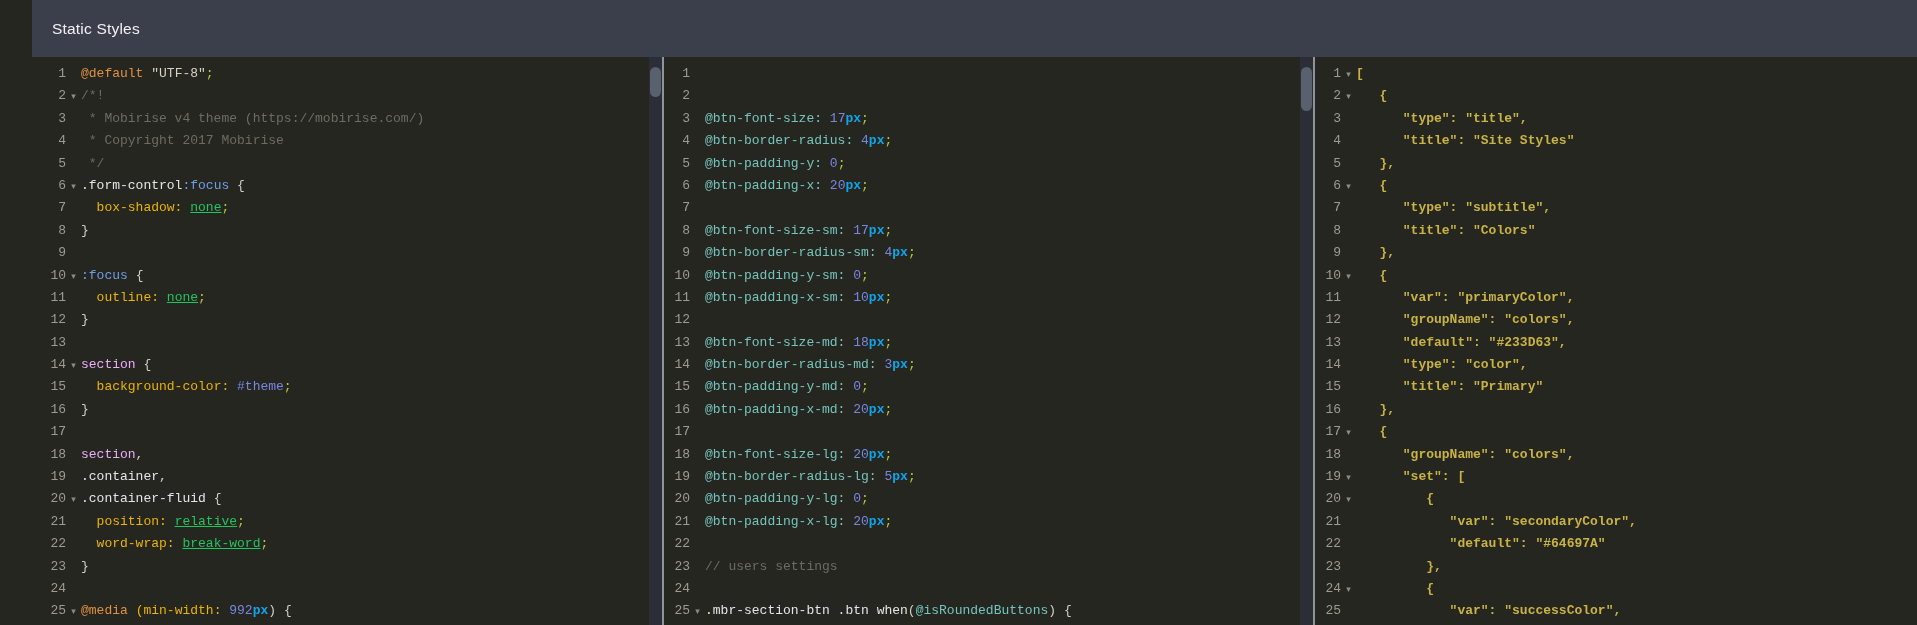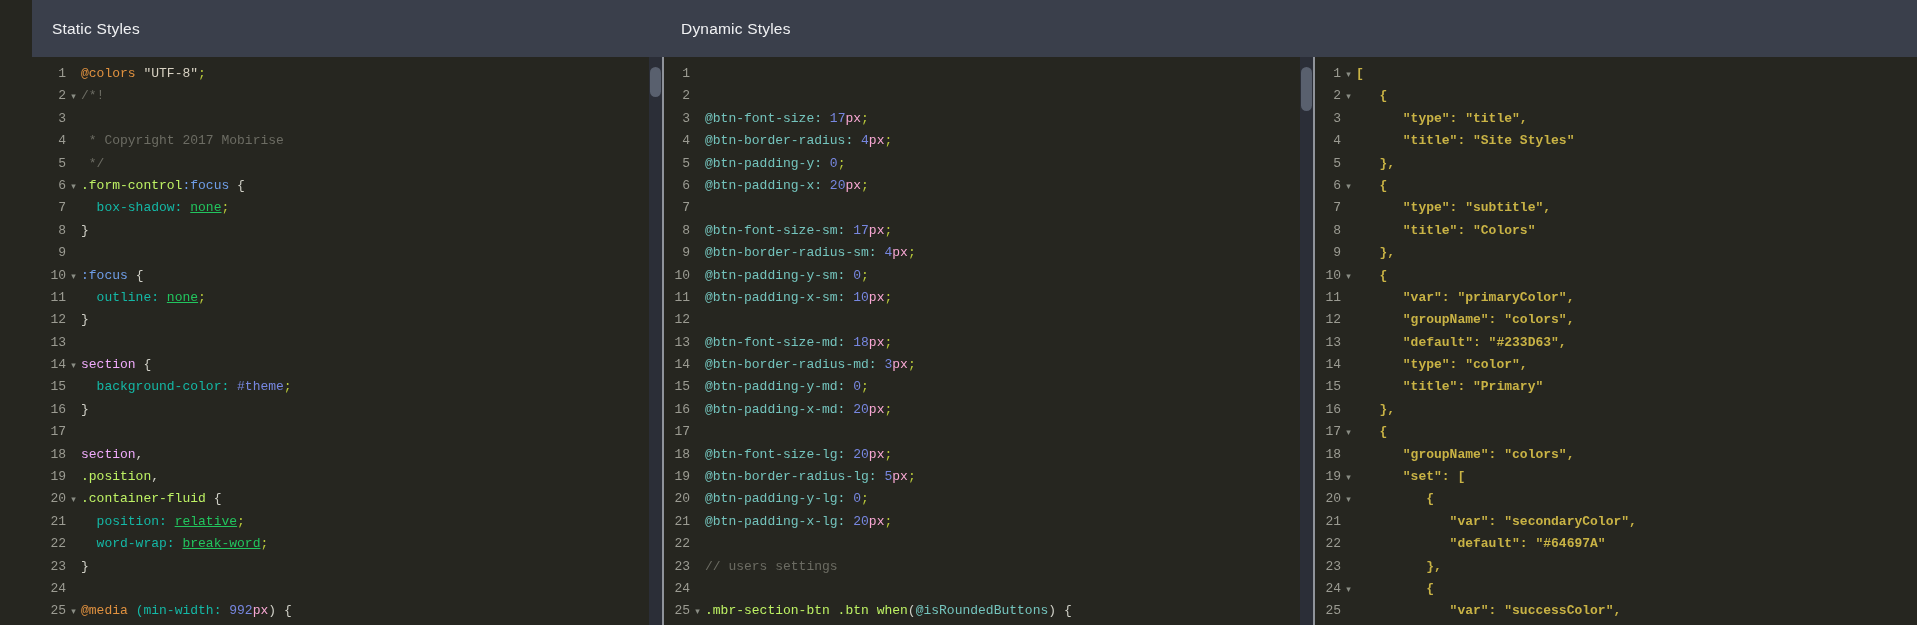--- a/index.html
+++ b/index.html
@@ -29,73 +29,70 @@
 
   .cm-line{display:flex;align-items:baseline;height:22.4px;white-space:pre;}
   .ln{width:26px;flex:0 0 26px;text-align:right;color:#9b9b92;}
   .fold{width:15px;flex:0 0 15px;text-align:center;font-size:9px;color:#8a8d84;font-family:"DejaVu Sans",sans-serif;}
   .src{white-space:pre;}
 
   
   .t-at{color:#e0913f;}
   .t-str{color:#d8d2c3;}
   .t-cmt{color:#6c6c63;}
-  .t-sel{color:#bef264;}
+  .t-sel{color:#e5e5e5;}
   .t-pseudo{color:#6f9ee8;}
   .t-var{color:#74c4bd;}
-  .t-prop{color:#14b8a6;}
+  .t-prop{color:#eab308;}
   .t-semi{color:#b8c83a;}
   .t-val{color:#22c55e;text-decoration:underline;}
   .t-num{color:#7787e0;}
-  .t-unit{color:#f9a8d4;}
+  .t-unit{color:#0ea5e9;font-weight:bold;}
   .t-punc{color:#cfcfc6;}
   .t-tag{color:#f0abfc;}
   .t-json{color:#c9b345;font-weight:bold;}
   .t-pln{color:#d0d0c6;}
 
   
   .sbtrack{position:absolute;top:0;right:0;bottom:0;width:13px;background:#2b2e37;}
   .sbthumb{position:absolute;left:1px;width:11px;border-radius:6px;background:#59606e;}
 </style>
 </head>
 <body>
 
 <div class="app">
 
   <div class="header">
     <div class="hcol c1">
       <span class="htitle">Static Styles</span>
     </div>
-    <div class="hcol c2">
-      <span class="htitle">Dynamic Styles</span>
-    </div>
   </div>
 
   <div class="editors">
     <section class="editor e1">
       <div class="code">
-          <div class="cm-line"><span class="ln">1</span><span class="fold"></span><span class="src"><span class="t-at">@colors</span><span class="t-pln"> </span><span class="t-str">"UTF-8"</span><span class="t-semi">;</span></span></div>
+          <div class="cm-line"><span class="ln">1</span><span class="fold"></span><span class="src"><span class="t-at">@default</span><span class="t-pln"> </span><span class="t-str">"UTF-8"</span><span class="t-semi">;</span></span></div>
           <div class="cm-line"><span class="ln">2</span><span class="fold">▾</span><span class="src"><span class="t-cmt">/*!</span></span></div>
-          <div class="cm-line"><span class="ln">3</span><span class="fold"></span></div>
+          <div class="cm-line"><span class="ln">3</span><span class="fold"></span><span class="src"><span class="t-cmt"> * Mobirise v4 theme (https://mobirise.com/)</span></span></div>
           <div class="cm-line"><span class="ln">4</span><span class="fold"></span><span class="src"><span class="t-cmt"> * Copyright 2017 Mobirise</span></span></div>
           <div class="cm-line"><span class="ln">5</span><span class="fold"></span><span class="src"><span class="t-cmt"> */</span></span></div>
           <div class="cm-line"><span class="ln">6</span><span class="fold">▾</span><span class="src"><span class="t-sel">.form-control</span><span class="t-pseudo">:focus</span><span class="t-pln"> </span><span class="t-punc">{</span></span></div>
           <div class="cm-line"><span class="ln">7</span><span class="fold"></span><span class="src"><span class="t-pln">  </span><span class="t-prop">box-shadow:</span><span class="t-pln"> </span><span class="t-val">none</span><span class="t-semi">;</span></span></div>
           <div class="cm-line"><span class="ln">8</span><span class="fold"></span><span class="src"><span class="t-punc">}</span></span></div>
           <div class="cm-line"><span class="ln">9</span><span class="fold"></span><span class="src"></span></div>
           <div class="cm-line"><span class="ln">10</span><span class="fold">▾</span><span class="src"><span class="t-pseudo">:focus</span><span class="t-pln"> </span><span class="t-punc">{</span></span></div>
           <div class="cm-line"><span class="ln">11</span><span class="fold"></span><span class="src"><span class="t-pln">  </span><span class="t-prop">outline:</span><span class="t-pln"> </span><span class="t-val">none</span><span class="t-semi">;</span></span></div>
           <div class="cm-line"><span class="ln">12</span><span class="fold"></span><span class="src"><span class="t-punc">}</span></span></div>
           <div class="cm-line"><span class="ln">13</span><span class="fold"></span><span class="src"></span></div>
           <div class="cm-line"><span class="ln">14</span><span class="fold">▾</span><span class="src"><span class="t-tag">section</span><span class="t-pln"> </span><span class="t-punc">{</span></span></div>
           <div class="cm-line"><span class="ln">15</span><span class="fold"></span><span class="src"><span class="t-pln">  </span><span class="t-prop">background-color:</span><span class="t-pln"> </span><span class="t-num">#theme</span><span class="t-semi">;</span></span></div>
           <div class="cm-line"><span class="ln">16</span><span class="fold"></span><span class="src"><span class="t-punc">}</span></span></div>
           <div class="cm-line"><span class="ln">17</span><span class="fold"></span><span class="src"></span></div>
           <div class="cm-line"><span class="ln">18</span><span class="fold"></span><span class="src"><span class="t-tag">section</span><span class="t-punc">,</span></span></div>
-          <div class="cm-line"><span class="ln">19</span><span class="fold"></span><span class="src"><span class="t-sel">.position</span><span class="t-punc">,</span></span></div>
+          <div class="cm-line"><span class="ln">19</span><span class="fold"></span><span class="src"><span class="t-sel">.container</span><span class="t-punc">,</span></span></div>
           <div class="cm-line"><span class="ln">20</span><span class="fold">▾</span><span class="src"><span class="t-sel">.container-fluid</span><span class="t-pln"> </span><span class="t-punc">{</span></span></div>
           <div class="cm-line"><span class="ln">21</span><span class="fold"></span><span class="src"><span class="t-pln">  </span><span class="t-prop">position:</span><span class="t-pln"> </span><span class="t-val">relative</span><span class="t-semi">;</span></span></div>
           <div class="cm-line"><span class="ln">22</span><span class="fold"></span><span class="src"><span class="t-pln">  </span><span class="t-prop">word-wrap:</span><span class="t-pln"> </span><span class="t-val">break-word</span><span class="t-semi">;</span></span></div>
           <div class="cm-line"><span class="ln">23</span><span class="fold"></span><span class="src"><span class="t-punc">}</span></span></div>
           <div class="cm-line"><span class="ln">24</span><span class="fold"></span><span class="src"></span></div>
           <div class="cm-line"><span class="ln">25</span><span class="fold">▾</span><span class="src"><span class="t-at">@media</span><span class="t-pln"> </span><span class="t-prop">(min-width:</span><span class="t-pln"> </span><span class="t-num">992</span><span class="t-unit">px</span><span class="t-punc">)</span><span class="t-pln"> </span><span class="t-punc">{</span></span></div>
         </div>
       <div class="sbtrack">
         <div class="sbthumb" style="top: 10px; height: 30px;"></div>
       </div>

